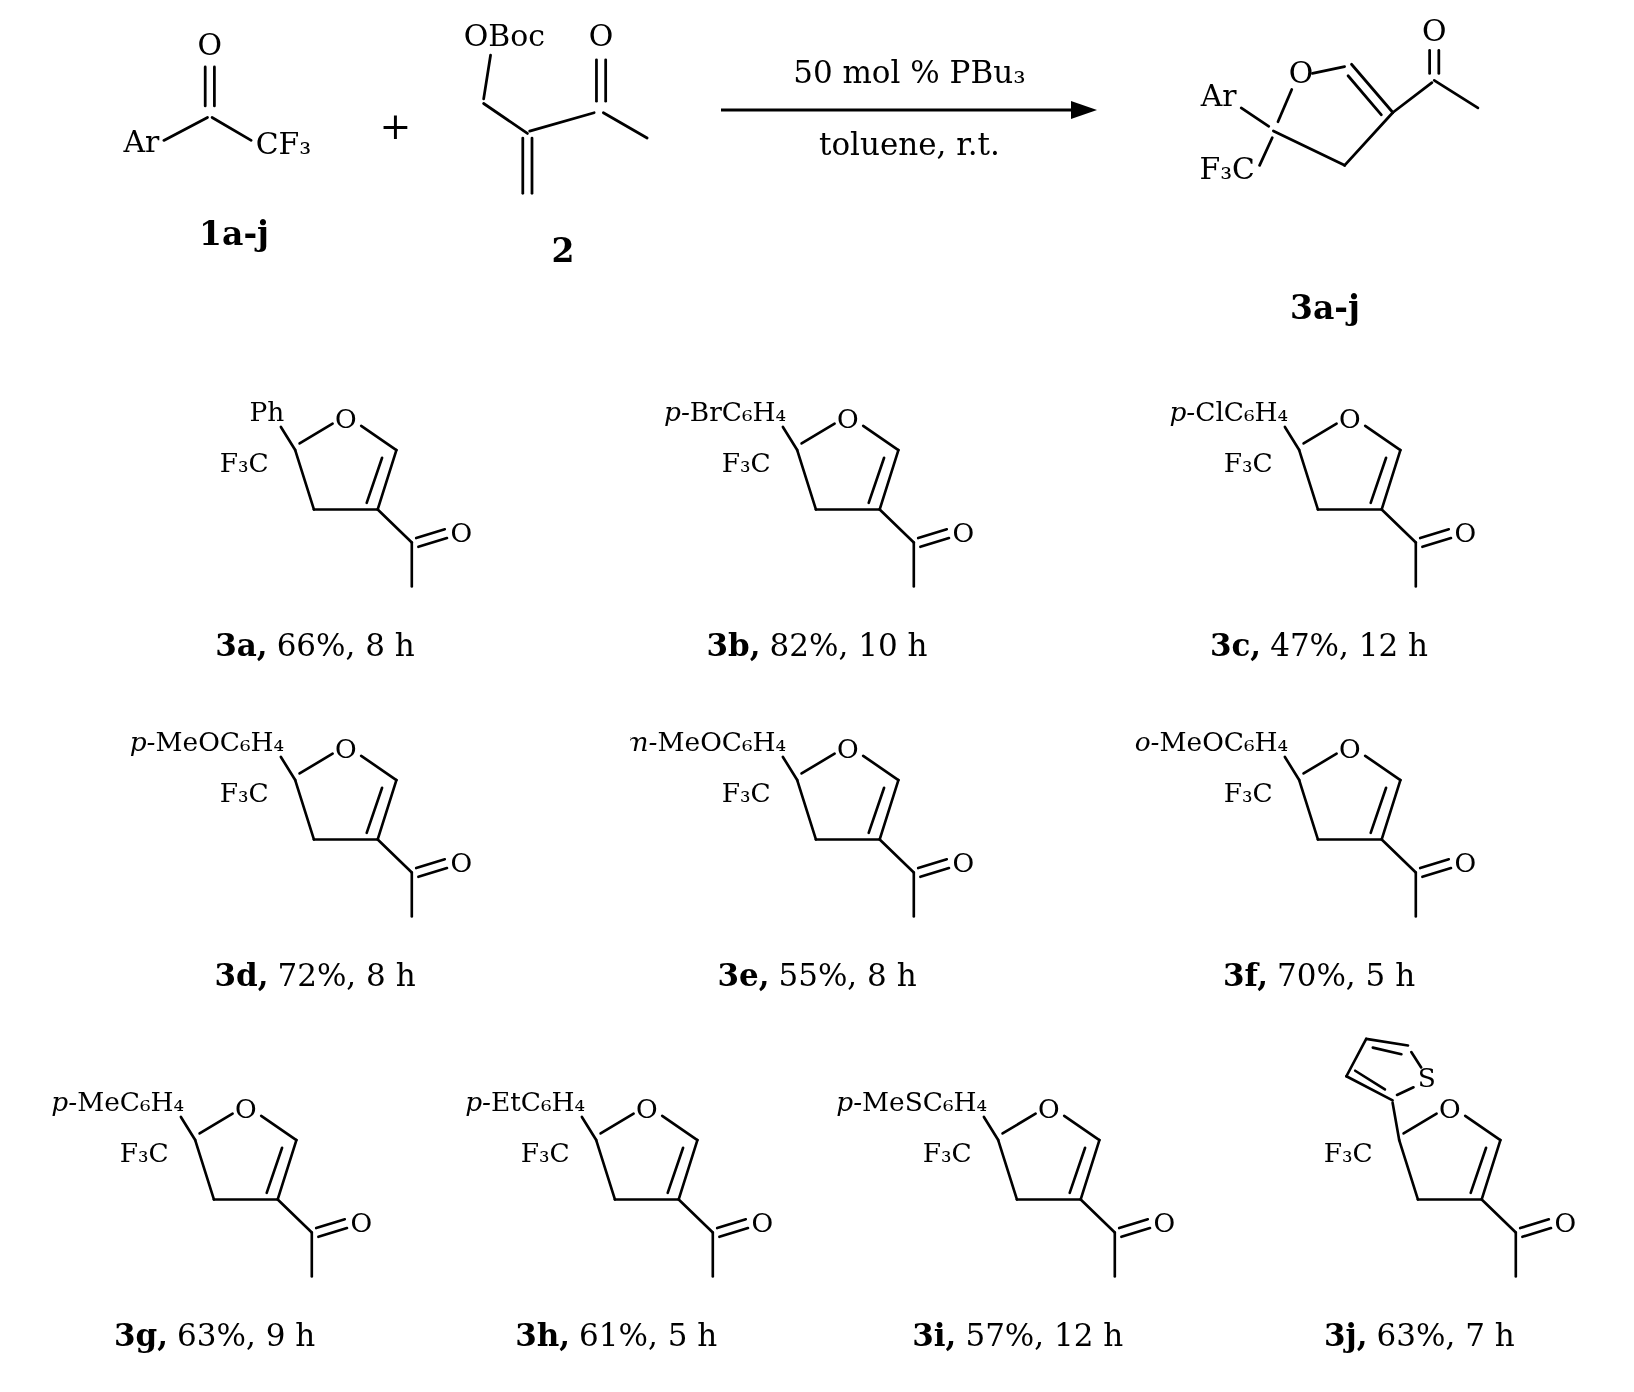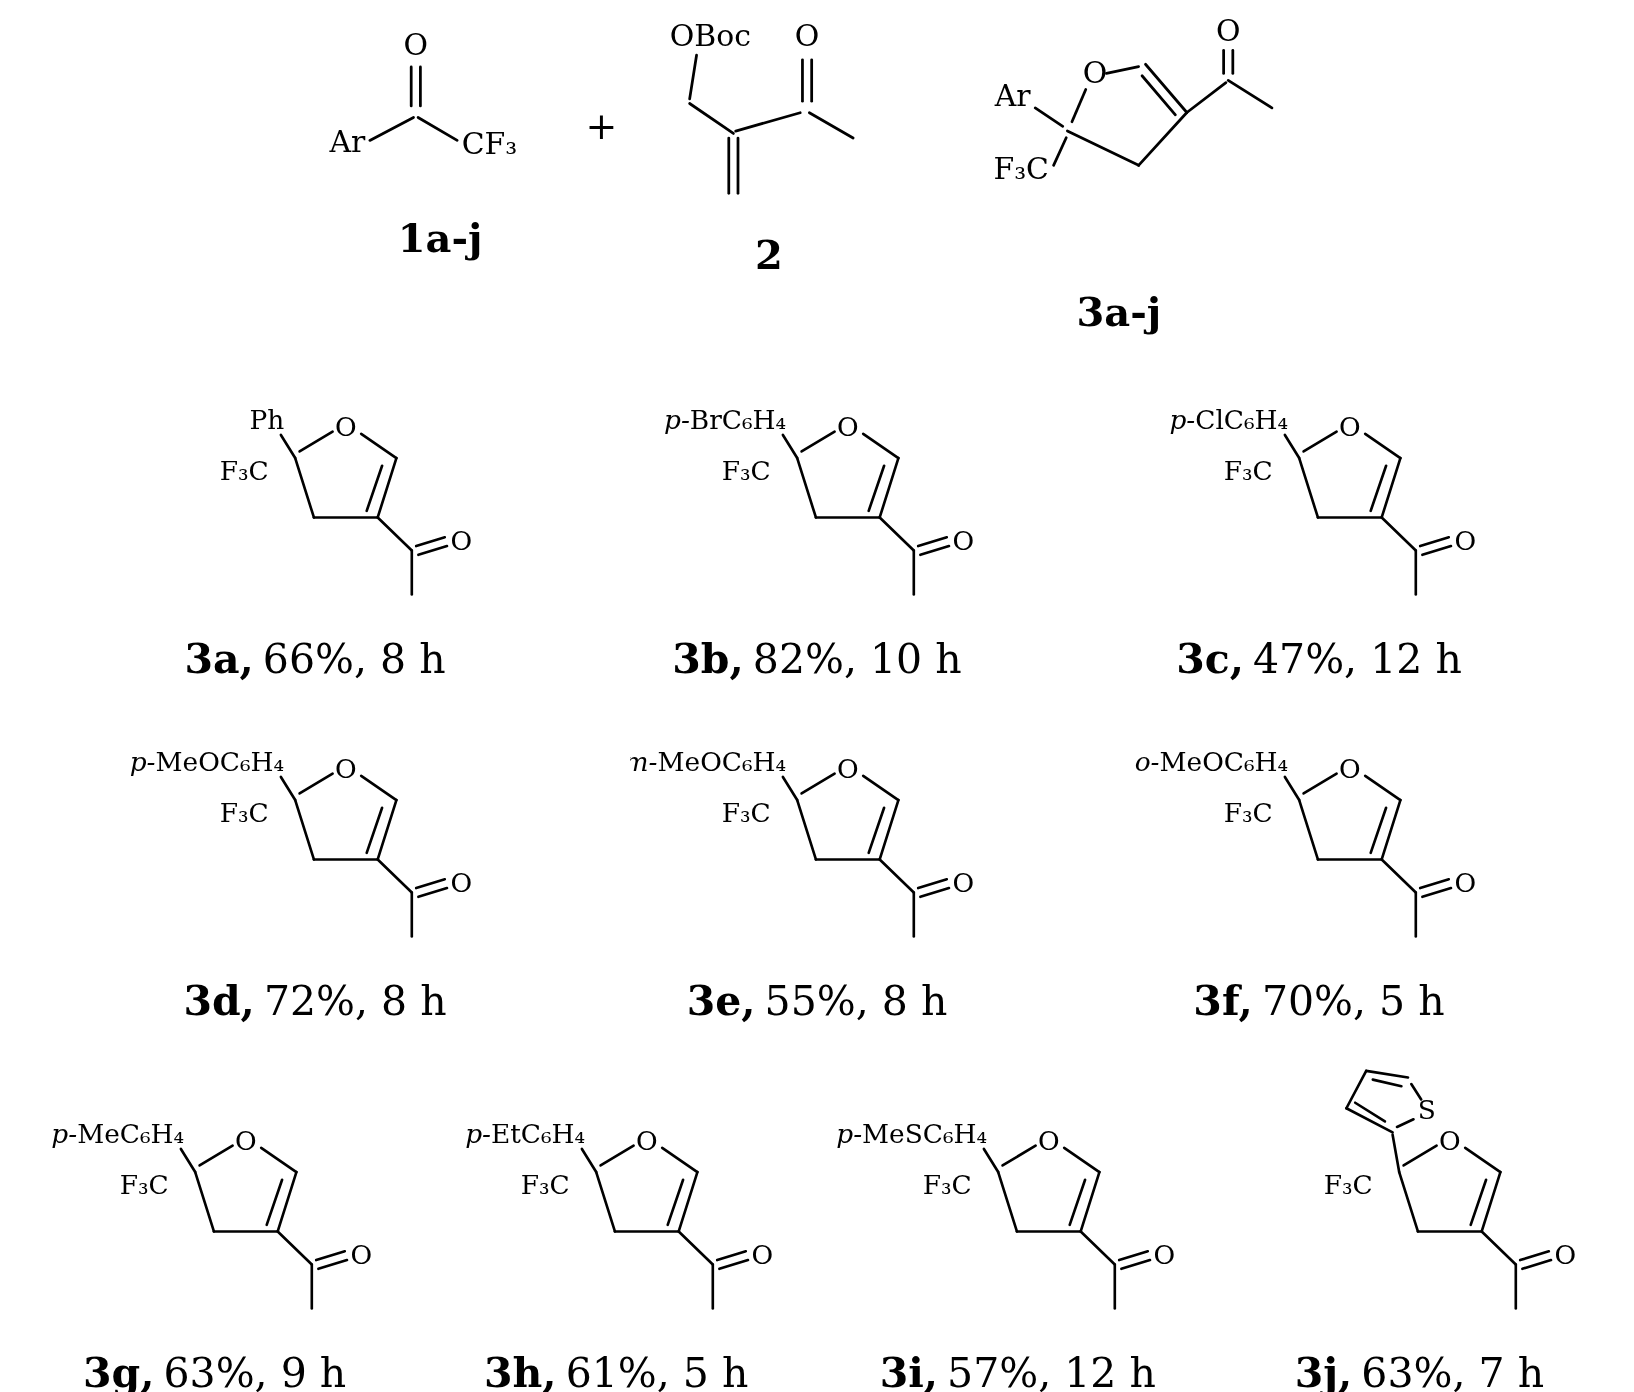--- a/index.html
+++ b/index.html
@@ -2,31 +2,31 @@
 <html><head>
 <meta charset="utf-8">
 <style>
   html,body { margin:0; padding:0; }
   body {
     width:1634px; height:1392px; background:#ffffff; color:#000;
     font-family:"DejaVu Serif","DejaVu Sans",serif; overflow:hidden;
   }
   .scheme-row { display:flex; justify-content:center; align-items:flex-start; padding:16px 8px 0; gap:22px; }
   .block { display:flex; flex-direction:column; align-items:center; }
-  .block-label { font-weight:bold; font-size:40px; margin-top:2px; }
+  .block-label { font-weight:bold; font-size:33px; margin-top:2px; }
   .plus { font-size:38px; margin-top:88px; }
   .arrow-block { display:flex; flex-direction:column; align-items:center; margin-top:38px; width:390px; }
   .cond { font-size:31px; white-space:nowrap; }
   .arrow-svg { margin:8px 0 4px; }
   .grid-row { display:flex; justify-content:space-evenly; align-items:flex-end; }
   .row-1 { margin-top:48px; }
   .row-2 { margin-top:42px; }
   .row-3 { margin-top:28px; }
   .card { display:flex; flex-direction:column; align-items:center; }
-  .caption { font-size:41px; margin-top:4px; white-space:nowrap; }
+  .caption { font-size:31px; margin-top:4px; white-space:nowrap; }
   .caption .bold { font-weight:bold; margin-right:9px; }
   .bonds line { stroke:#000; stroke-width:2.4; stroke-linecap:round; }
   .arrow-line { stroke:#000; stroke-width:3; }
   .arrow-head { fill:#000; }
   text.atom { font-size:24px; fill:#000; }
   .scheme-row text.atom { font-size:26px; }
   .it { font-style:italic; }
 </style>
 </head>
 <body>
@@ -61,20 +61,28 @@
         <line x1="142" y1="74" x2="142" y2="38"></line>
         <line x1="150" y1="74" x2="150" y2="38"></line>
         <line x1="148" y1="84" x2="186" y2="106"></line>
       </g>
       <text class="atom" x="62" y="26" text-anchor="middle">OBoc</text>
       <text class="atom" x="146" y="26" text-anchor="middle">O</text>
     </svg>
     <div class="block-label">2</div>
   </div>
 
+  <div class="arrow-block">
+    <div class="cond">50 mol % PBu₃</div>
+    <svg class="arrow-svg" viewBox="0 0 380 24" width="380" height="24">
+      <line class="arrow-line" x1="2" y1="12" x2="352" y2="12"></line>
+      <polygon class="arrow-head" points="352,3 378,12 352,21"></polygon>
+    </svg>
+    <div class="cond">toluene, r.t.</div>
+  </div>
 
   <div class="block">
     <svg viewBox="0 0 345 235" width="397" height="270">
       <g class="bonds">
         <line x1="100" y1="80" x2="124" y2="96"></line>
         <line x1="116" y1="130" x2="127" y2="106"></line>
         <line x1="132" y1="92" x2="144" y2="64"></line>
         <line x1="162" y1="50" x2="190" y2="44"></line>
         <line x1="196" y1="42" x2="232" y2="84"></line>
         <line x1="193" y1="52" x2="222" y2="86"></line>

